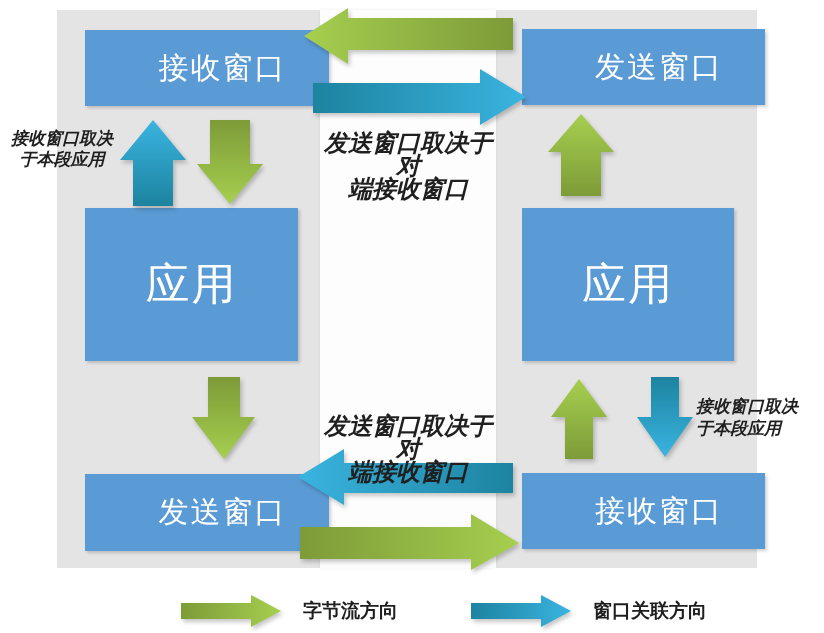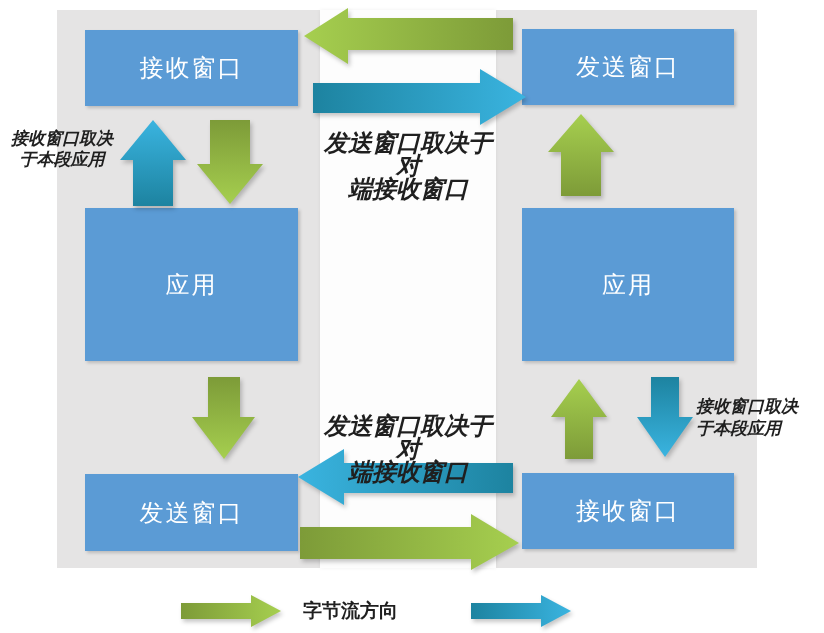--- a/index.html
+++ b/index.html
@@ -15,22 +15,22 @@
     position:absolute;left:320px;top:10px;width:176px;height:558px;
     background:#fdfdfd;
     box-shadow:0 0 4px rgba(0,0,0,0.06);
   }
   .box{
     position:absolute;background:var(--box-blue);color:#ffffff;
     display:flex;align-items:center;justify-content:center;
     box-shadow:2px 2px 3px rgba(0,0,0,0.18);
     letter-spacing:2px;
   }
-  .box.win{font-size:24px;}
-  .box.app{font-size:24px;}
+  .box.win{font-size:30px;padding-left:31px;}
+  .box.app{font-size:44px;}
   .b-recv-l{left:85px;top:30px;width:213px;height:76px;}
   .b-send-r{left:522px;top:29px;width:212px;height:76px;}
   .b-app-l{left:85px;top:208px;width:213px;height:153px;}
   .b-app-r{left:522px;top:208px;width:212px;height:153px;}
   .b-send-l{left:85px;top:474px;width:213px;height:77px;}
   .b-recv-r{left:522px;top:473px;width:212px;height:76px;}
   .arrow{position:absolute;filter:drop-shadow(2px 3px 2px rgba(0,0,0,0.22));}
   .note{
     position:absolute;color:var(--note-text);white-space:pre-line;
     font-size:17px;line-height:21px;font-weight:bold;font-style:italic;
@@ -161,15 +161,16 @@
   <div class="legend-item" style="left:165px;top:592px;padding-left:16px;">
     <svg class="arrow" width="102" height="38">
       <polygon points="0,11 70,11 70,3 100,19 70,35 70,27 0,27" fill="url(#gGreenR)"></polygon>
     </svg>
     <span class="legend-label">字节流方向</span>
   </div>
   <div class="legend-item" style="left:471px;top:592px;">
     <svg class="arrow" width="102" height="38">
       <polygon points="0,11 70,11 70,3 100,19 70,35 70,27 0,27" fill="url(#gCyanR)"></polygon>
     </svg>
+    <span class="legend-label">窗口关联方向</span>
   </div>
 
 </div>
 
 </body></html>

